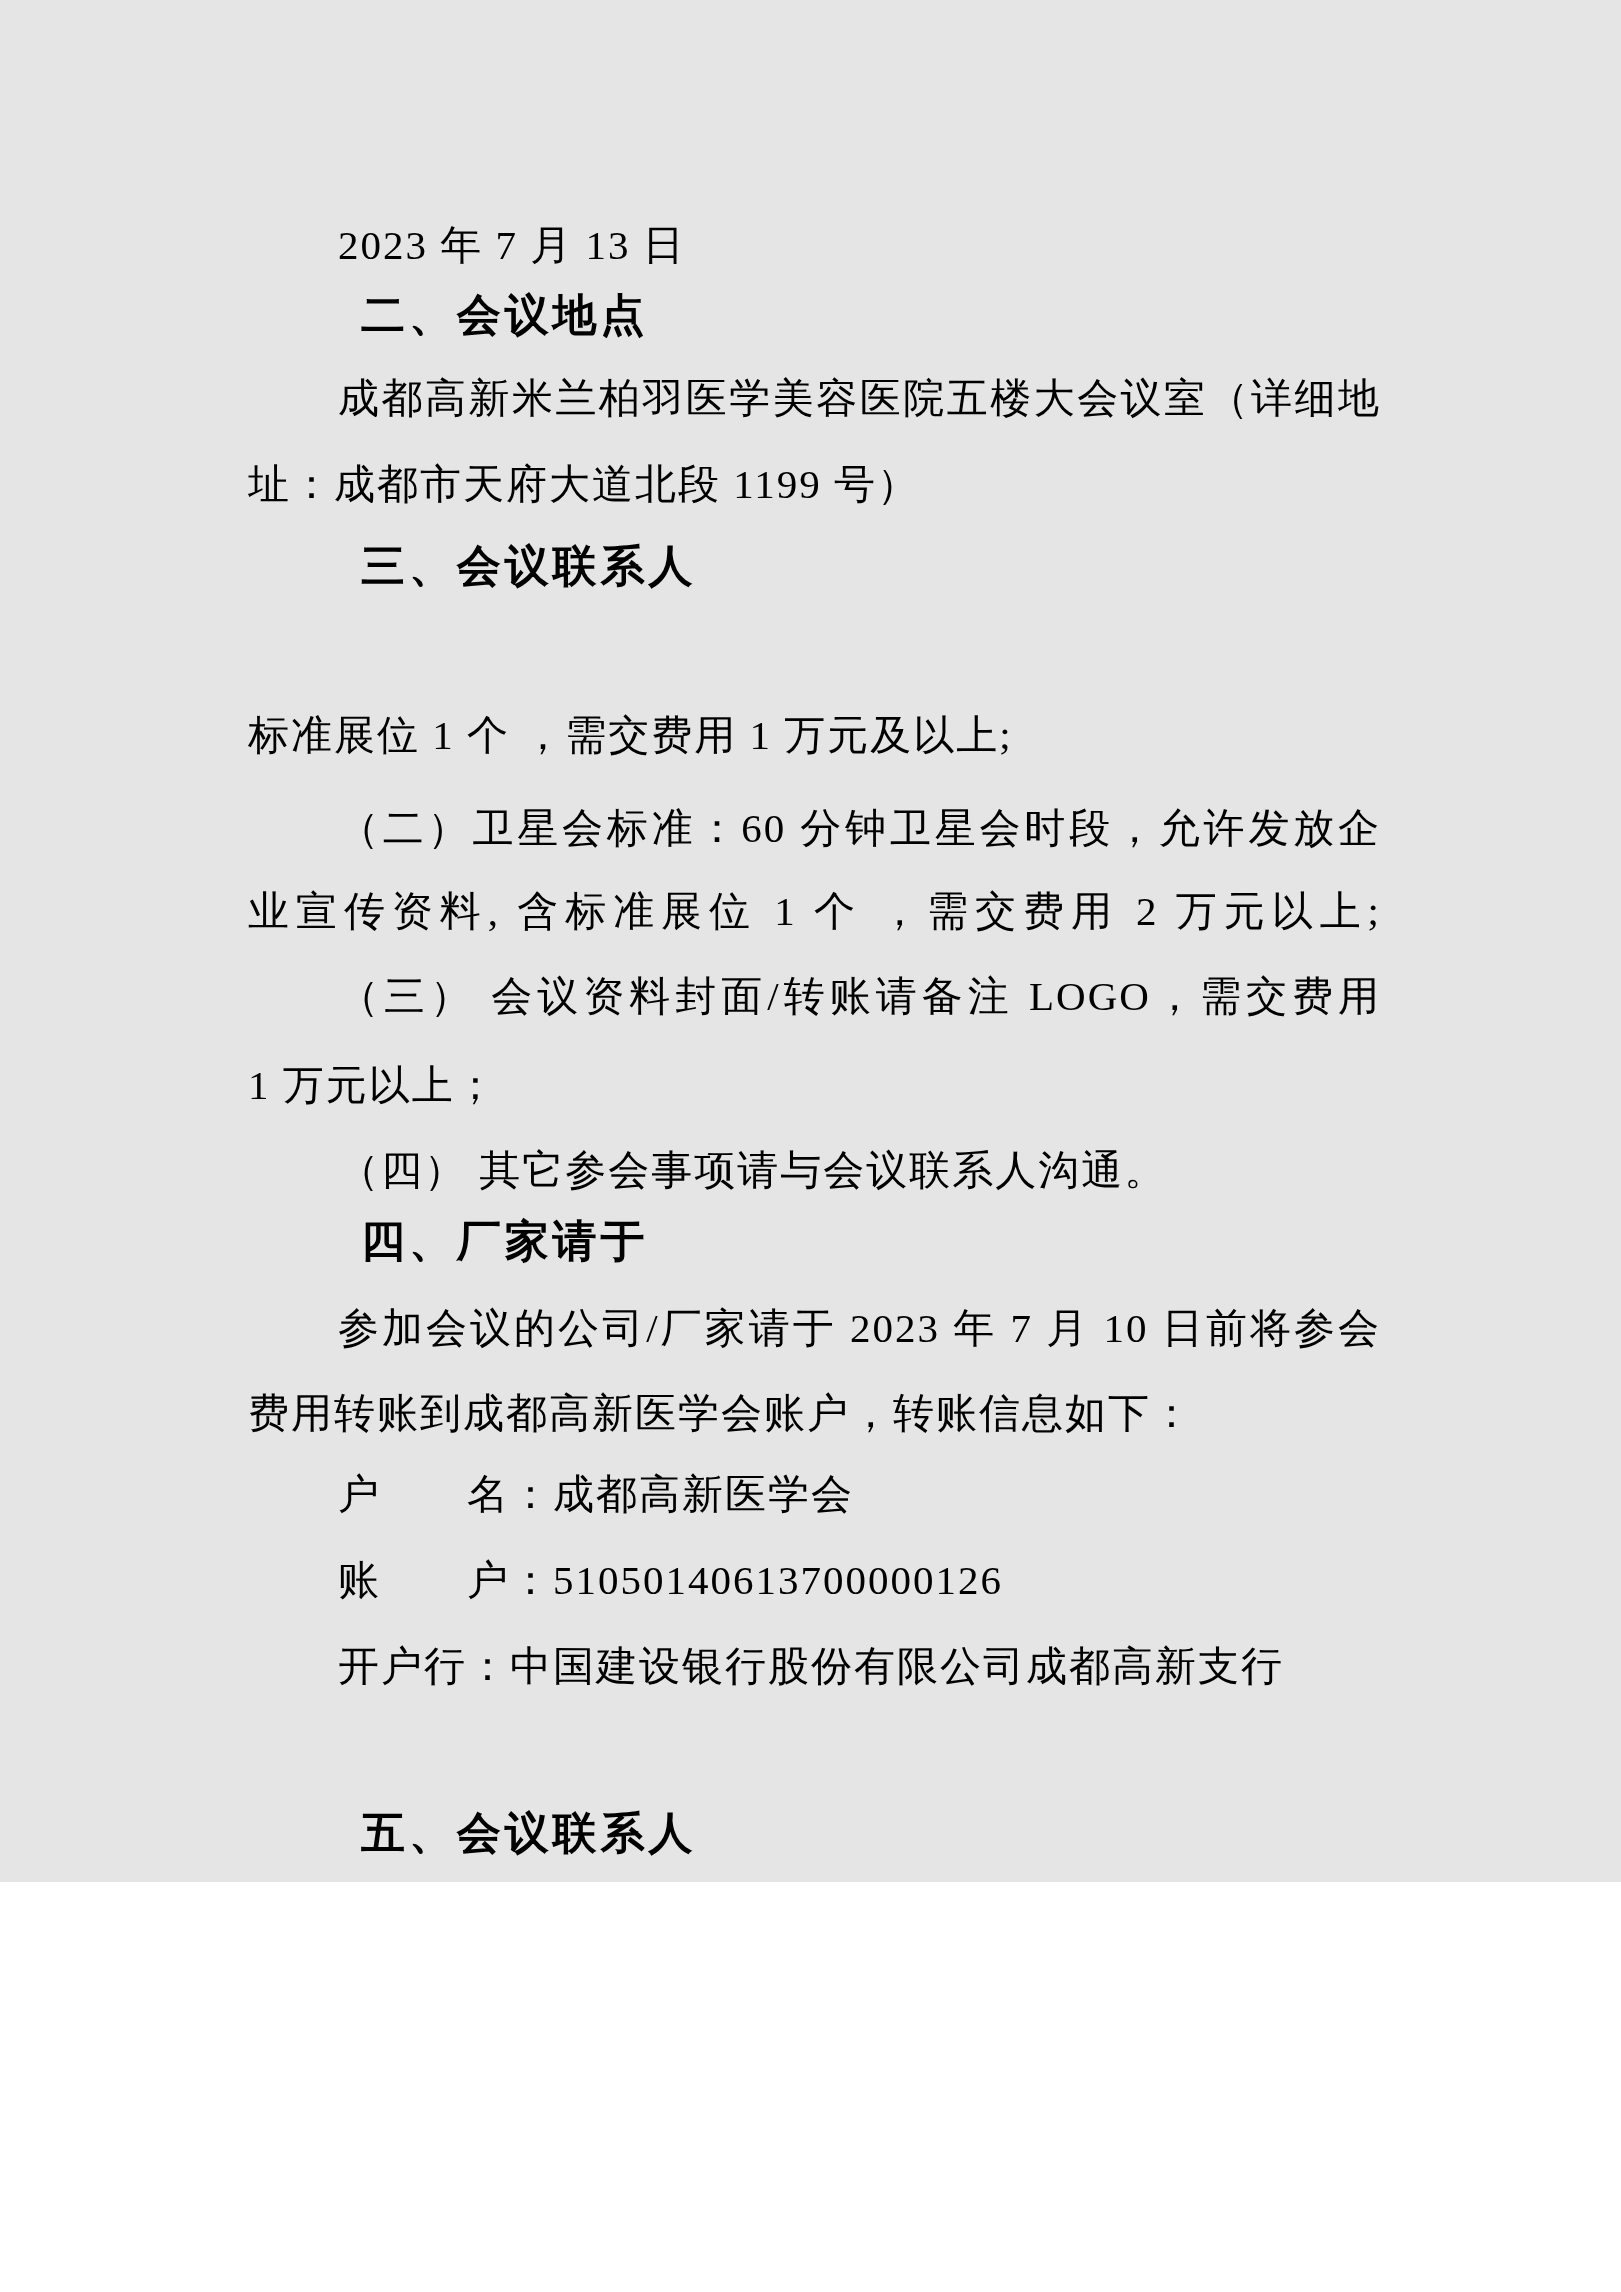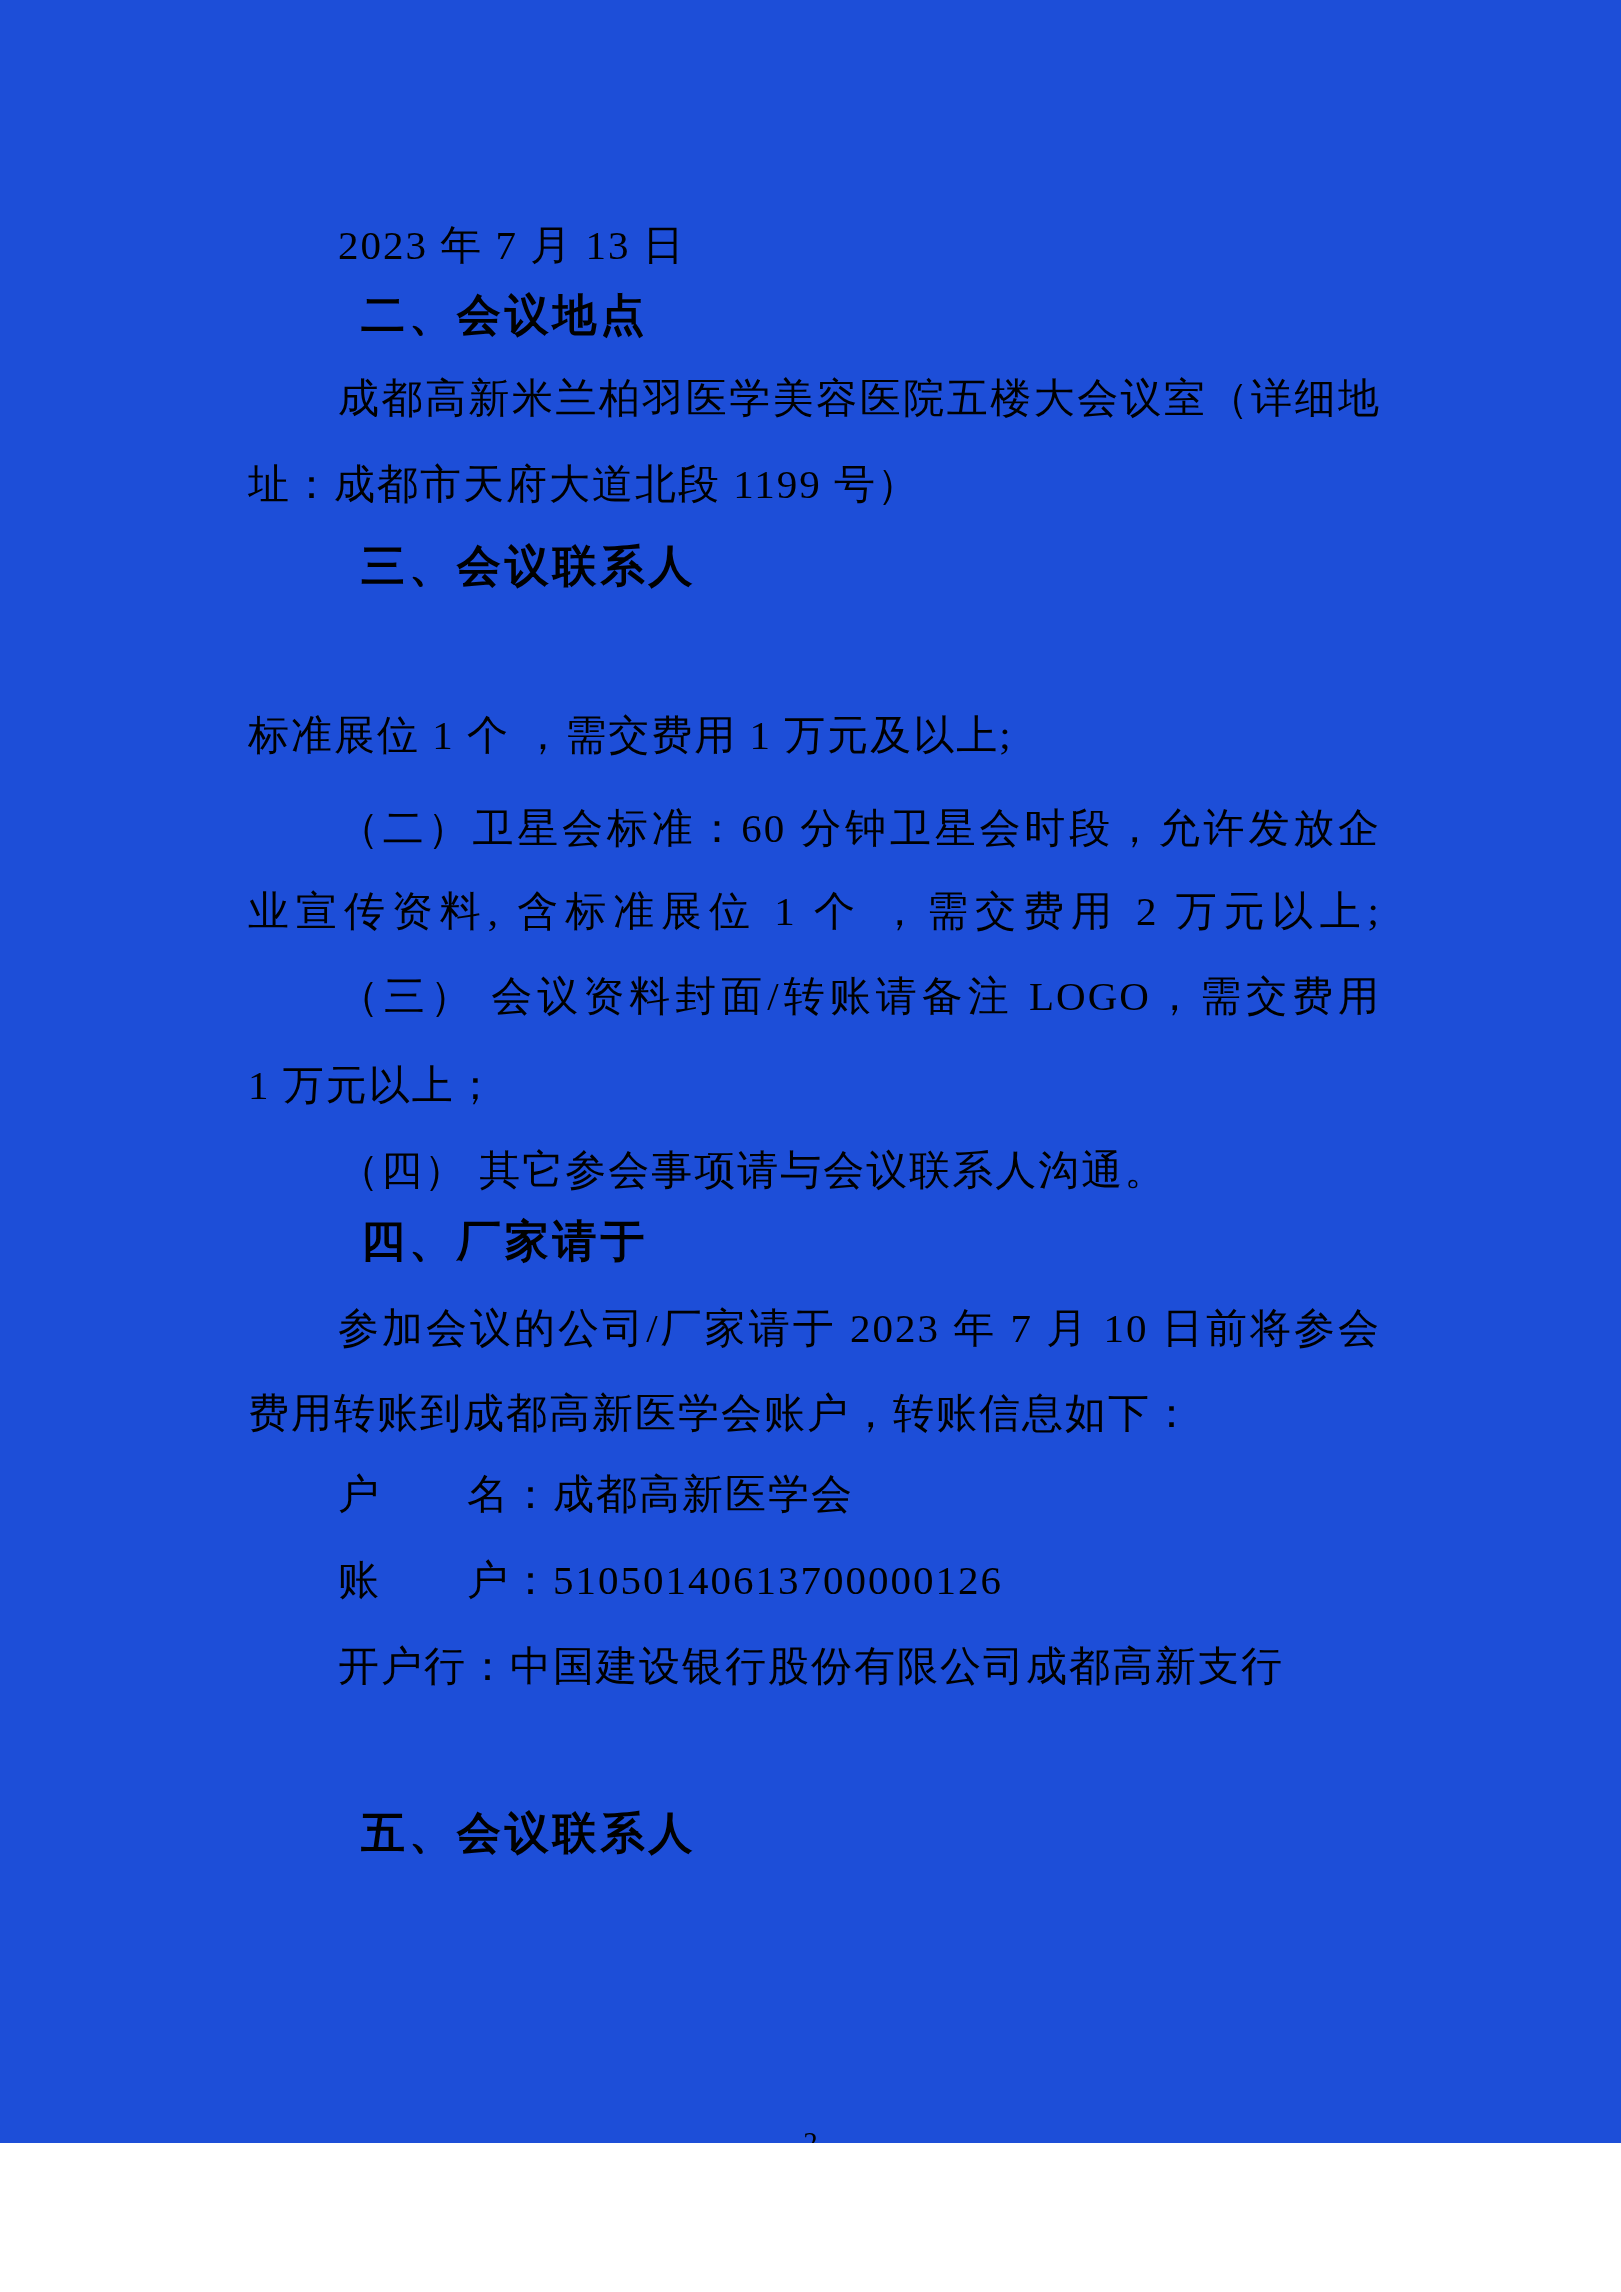--- a/index.html
+++ b/index.html
@@ -3,22 +3,22 @@
 <meta charset="utf-8">
 <style>
   html, body {
     margin: 0;
     padding: 0;
     background: #ffffff;
   }
   .page {
     position: relative;
     width: 1621px;
-    height: 2143px;
-    background: #1d4ed8;
+    height: 1882px;
+    background: #e5e5e5;
     color: #000000;
     font-family: "Liberation Serif", "DejaVu Serif", serif;
     overflow: hidden;
   }
   .line {
     position: absolute;
     left: 248px;
     width: 1133px;
     font-size: 41px;
     line-height: 51px;

